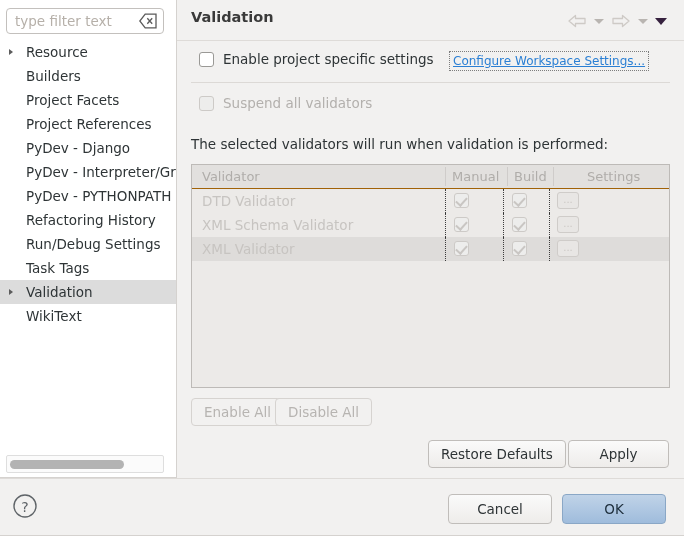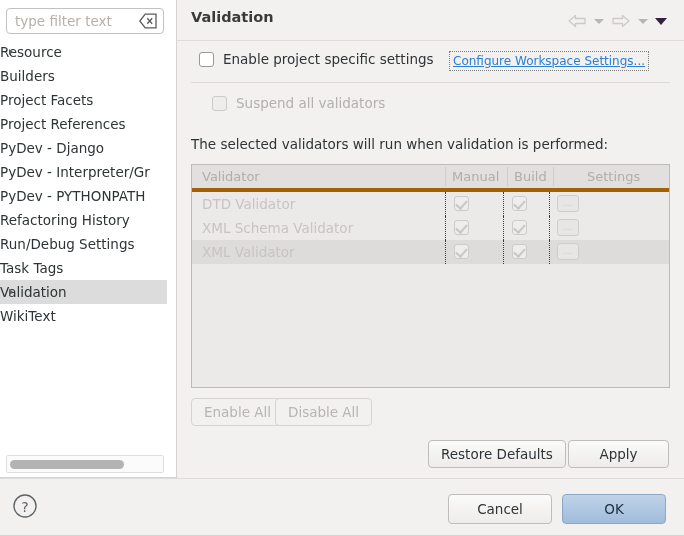--- a/index.html
+++ b/index.html
@@ -66,20 +66,21 @@
     position: absolute;
     left: 0; top: 40px;
     width: 176px;
     height: 410px;
     overflow: hidden;
   }
   .tree-item {
     position: relative;
     height: 24px;
     line-height: 24px;
+    padding-left: 26px;
     white-space: nowrap;
     font-size: 13.5px;
     color: #2e3436;
     cursor: default;
   }
   .tree-item.selected {
     background: #dcdcdc;
     width: 167px;
   }
   .tree-arrow {
@@ -249,21 +250,21 @@
     height: 224px;
     box-sizing: border-box;
     border: 1px solid #bdbab7;
     background: #eceae8;
     overflow: hidden;
   }
   #vhead {
     position: relative;
     height: 23px;
     background: #e2e0de;
-    border-bottom: 4px solid #a16207;
+    border-bottom: 1px solid #a16207;
     padding-left: 28px;
   }
   .vh-cell {
     position: absolute;
     top: 0;
     height: 23px;
     line-height: 23px;
     font-size: 13px;
     color: #b0adaa;
     white-space: nowrap;
@@ -428,21 +429,21 @@
 
     <div class="cb-row" style="left:14px; top:51px;">
       <span class="cbox"></span>
       <span class="cb-label">Enable project specific settings</span>
     </div>
 
     <a id="ws-link">Configure Workspace Settings...</a>
 
     <div id="sep-rule"></div>
 
-    <div class="cb-row" style="left:14px; top:95px;margin-left:13px;">
+    <div class="cb-row" style="left:14px; top:95px;">
       <span class="cbox disabled"></span>
       <span class="cb-label disabled">Suspend all validators</span>
     </div>
 
     <div id="table-caption">The selected validators will run when validation is performed:</div>
 
     <div id="vtable">
       <div id="vhead">
         <span class="vh-cell" style="left:10px;">Validator</span>
         <span class="vh-sep" style="left:253px;"></span>

